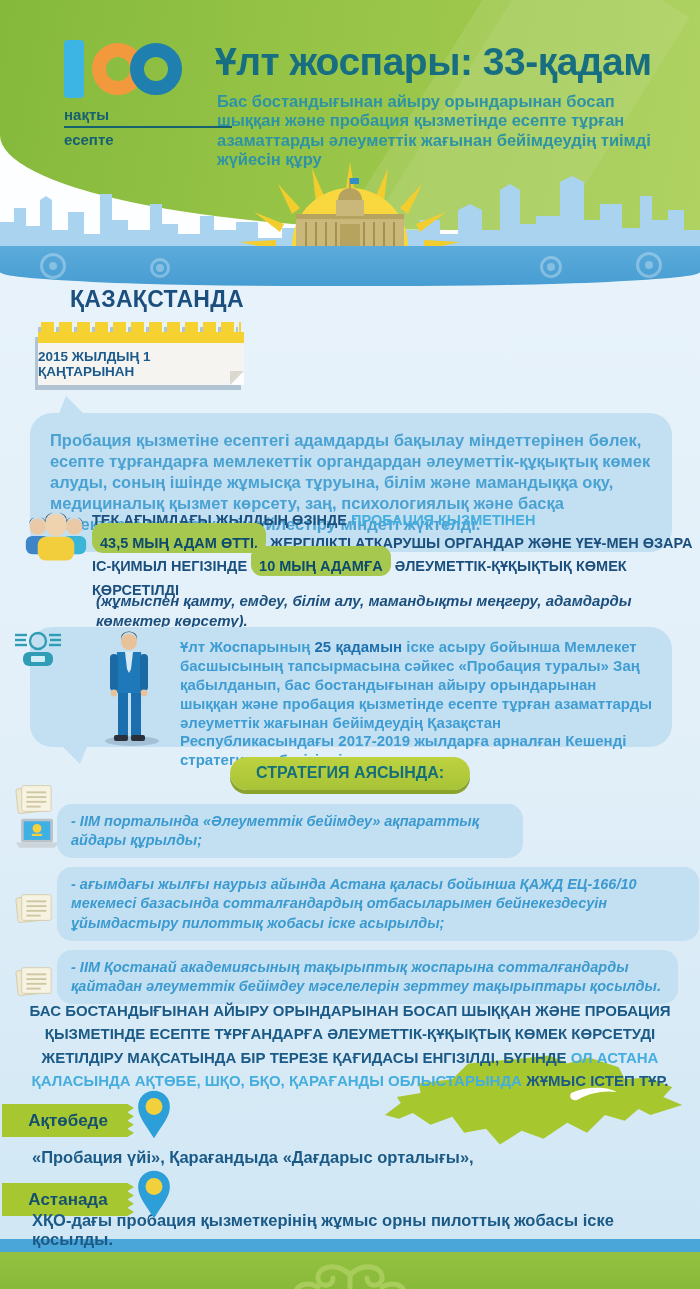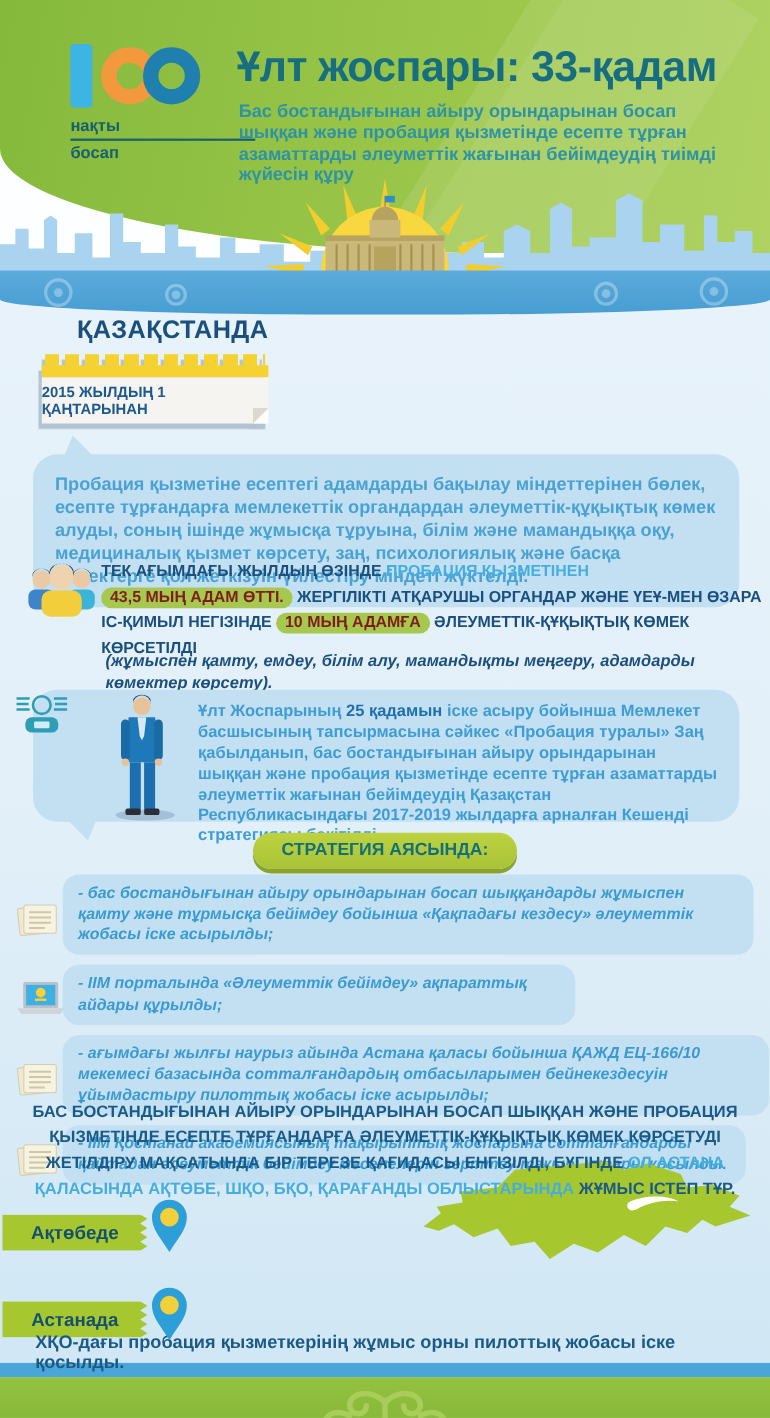--- a/index.html
+++ b/index.html
@@ -59,21 +59,21 @@
   .bubble-tail-down { position:absolute; bottom:-17px; left:30px; width:0; height:0;
                       border-right:8px solid transparent; border-left:20px solid transparent;
                       border-top:20px solid #c3e0f2; }
   .para-box { top:413px; left:30px; width:642px; padding:17px 20px; font-size:16.5px; font-weight:bold;
               color:#4aa2d3; line-height:1.27; }
   .stats-icon { position:absolute; top:505px; left:24px; z-index:5; }
   .stats-text { position:absolute; top:509px; left:92px; width:602px; font-size:14.5px; font-weight:bold;
                 line-height:1.6; z-index:5; }
   .navy { color:#1b4f7d; }
   .lblue { color:#45aede; }
-  .pill { background:#a7c84e; color:#7f1d1d; border-radius:11px; padding:1px 8px 2px; white-space:nowrap;text-align:center; }
+  .pill { background:#a7c84e; color:#0c4a6e; border-radius:11px; padding:12px 8px 2px; white-space:nowrap;text-align:center; }
   .stats-note { position:absolute; top:591px; left:96px; width:570px; font-size:15px; font-weight:bold;
                 font-style:italic; color:#1b4f7d; line-height:1.3; z-index:5; }
   .law-box { top:627px; left:30px; width:642px; height:120px; padding:11px 14px 11px 150px;
              font-size:15px; font-weight:bold; color:#3f9dd3; line-height:1.26; }
   .law-strong { color:#1e6fae; }
   .law-avatar { position:absolute; top:630px; left:14px; z-index:6; }
   .law-man { position:absolute; top:631px; left:98px; z-index:6; }
   .strategy-pill { position:absolute; top:757px; left:50%; transform:translateX(-50%); z-index:5;
                    background:linear-gradient(180deg,#bdd23f,#a8c338); border-radius:20px;
                    padding:7px 26px 8px; box-shadow:0 4px 0 #8aa32c; font-size:16px; font-weight:bold;
@@ -115,21 +115,21 @@
     <div class="hero-stripe2"></div>
   </div>
 
   <div class="logo">
     <div class="logo-row">
       <div class="logo-one"></div>
       <div class="ring ring-o"></div>
       <div class="ring ring-b"></div>
     </div>
     <div class="logo-word">нақты</div>
-    <div class="logo-word second">босап</div>
+    <div class="logo-word second">есепте</div>
   </div>
 
   <div class="hero-title">Ұлт жоспары: 33-қадам</div>
   <div class="hero-subtitle">Бас бостандығынан айыру орындарынан босап шыққан және пробация қызметінде есепте тұрған азаматтарды әлеуметтік жағынан бейімдеудің тиімді жүйесін құру</div>
 
   <svg class="skyline" width="700" height="94" viewBox="0 0 700 94">
     <g fill="#a9d3ef">
       <path d="M0,94 L0,62 L14,62 L14,48 L26,48 L26,66 L40,66 L40,40 L46,36 L52,40 L52,70 L68,70 L68,52 L84,52 L84,74 L100,74 L100,34 L112,34 L112,60 L128,60 L128,70 L150,70 L150,44 L162,44 L162,64 L178,64 L178,74 L200,74 L200,56 L214,56 L214,70 L236,70 L236,62 L258,62 L258,78 L282,78 L282,68 L300,68 L300,94 Z"></path>
       <path d="M400,94 L400,70 L420,70 L420,60 L440,60 L440,74 L458,74 L458,50 L470,44 L482,50 L482,70 L500,70 L500,30 L510,24 L520,30 L520,64 L536,64 L536,56 L560,56 L560,22 L572,16 L584,22 L584,60 L600,60 L600,44 L622,44 L622,68 L640,68 L640,36 L652,36 L652,60 L668,60 L668,50 L684,50 L684,70 L700,70 L700,94 Z"></path>
     </g>
@@ -257,21 +257,20 @@
       <svg class="bullet-icon" width="42" height="38" viewBox="0 0 44 40">
         <rect x="3" y="9" width="31" height="26" rx="2" fill="#efe9d2" stroke="#d4ccab" transform="rotate(-6 18 22)"></rect>
         <rect x="8" y="7" width="31" height="27" rx="2" fill="#f7f3e2" stroke="#d4ccab"></rect>
         <g stroke="#cfc6a2" stroke-width="2">
             <line x1="13" y1="14" x2="34" y2="14"></line>
             <line x1="13" y1="19" x2="34" y2="19"></line>
             <line x1="13" y1="24" x2="34" y2="24"></line>
             <line x1="13" y1="29" x2="28" y2="29"></line>
           </g>
       </svg>
-      <div class="bullet-box" style="width:628px;">- бас бостандығынан айыру орындарынан босап шыққандарды жұмыспен қамту және тұрмысқа бейімдеу бойынша «Қақпадағы кездесу» әлеуметтік жобасы іске асырылды;</div>
     </div>
 
     <div class="bullet-row">
       <svg class="bullet-icon" width="46" height="34" viewBox="0 0 52 38">
         <rect x="8" y="2" width="36" height="27" rx="2" fill="#b9c2c9"></rect>
         <rect x="11" y="5" width="30" height="21" fill="#3fb0e4"></rect>
         <circle cx="26" cy="13" r="5" fill="#f7d03c"></circle>
         <rect x="20" y="19" width="12" height="2.5" rx="1" fill="#f7d03c"></rect>
         <path d="M2,29 L50,29 L46,35 L6,35 Z" fill="#cdd4da"></path>
       </svg>
@@ -317,20 +316,21 @@
   <svg class="map" width="317" height="100" viewBox="0 0 320 100">
     <path fill="#a6c72e" d="M2,62 L18,50 L14,44 L38,40 L36,30 L70,26 L86,10 L130,6 L168,2 L186,10 L208,4 L238,14 L244,26 L268,24 L292,34 L283,44 L302,52 L270,62 L258,56 L244,68 L224,62 L206,80 L186,70 L162,86 L140,78 L118,92 L104,76 L82,80 L70,64 L48,72 L30,60 L16,66 Z"></path>
     <path fill="#ffffff" d="M190,40 c14,-7 36,-7 46,-1 c-12,-2 -28,1 -38,7 c-7,4 -11,-2 -8,-6 Z"></path>
   </svg>
 
   <div class="loc-label loc1">Ақтөбеде</div>
   <svg class="pin pin1" width="36" height="50" viewBox="0 0 34 46">
     <path d="M17,45 C9,32 2,25 2,15 A15,15 0 1 1 32,15 C32,25 25,32 17,45 Z" fill="#2d9fd8"></path>
     <circle cx="17" cy="15" r="8" fill="#f2d03b"></circle>
   </svg>
+  <div class="loc-text loc-text1">«Пробация үйі», Қарағандыда «Дағдарыс орталығы»,</div>
 
   <div class="loc-label loc2">Астанада</div>
   <svg class="pin pin2" width="36" height="50" viewBox="0 0 34 46">
     <path d="M17,45 C9,32 2,25 2,15 A15,15 0 1 1 32,15 C32,25 25,32 17,45 Z" fill="#2d9fd8"></path>
     <circle cx="17" cy="15" r="8" fill="#f2d03b"></circle>
   </svg>
   <div class="loc-text loc-text2">ХҚО-дағы пробация қызметкерінің жұмыс орны пилоттық жобасы іске қосылды.</div>
 
   <div class="footer-blue"></div>
   <div class="footer-green">

